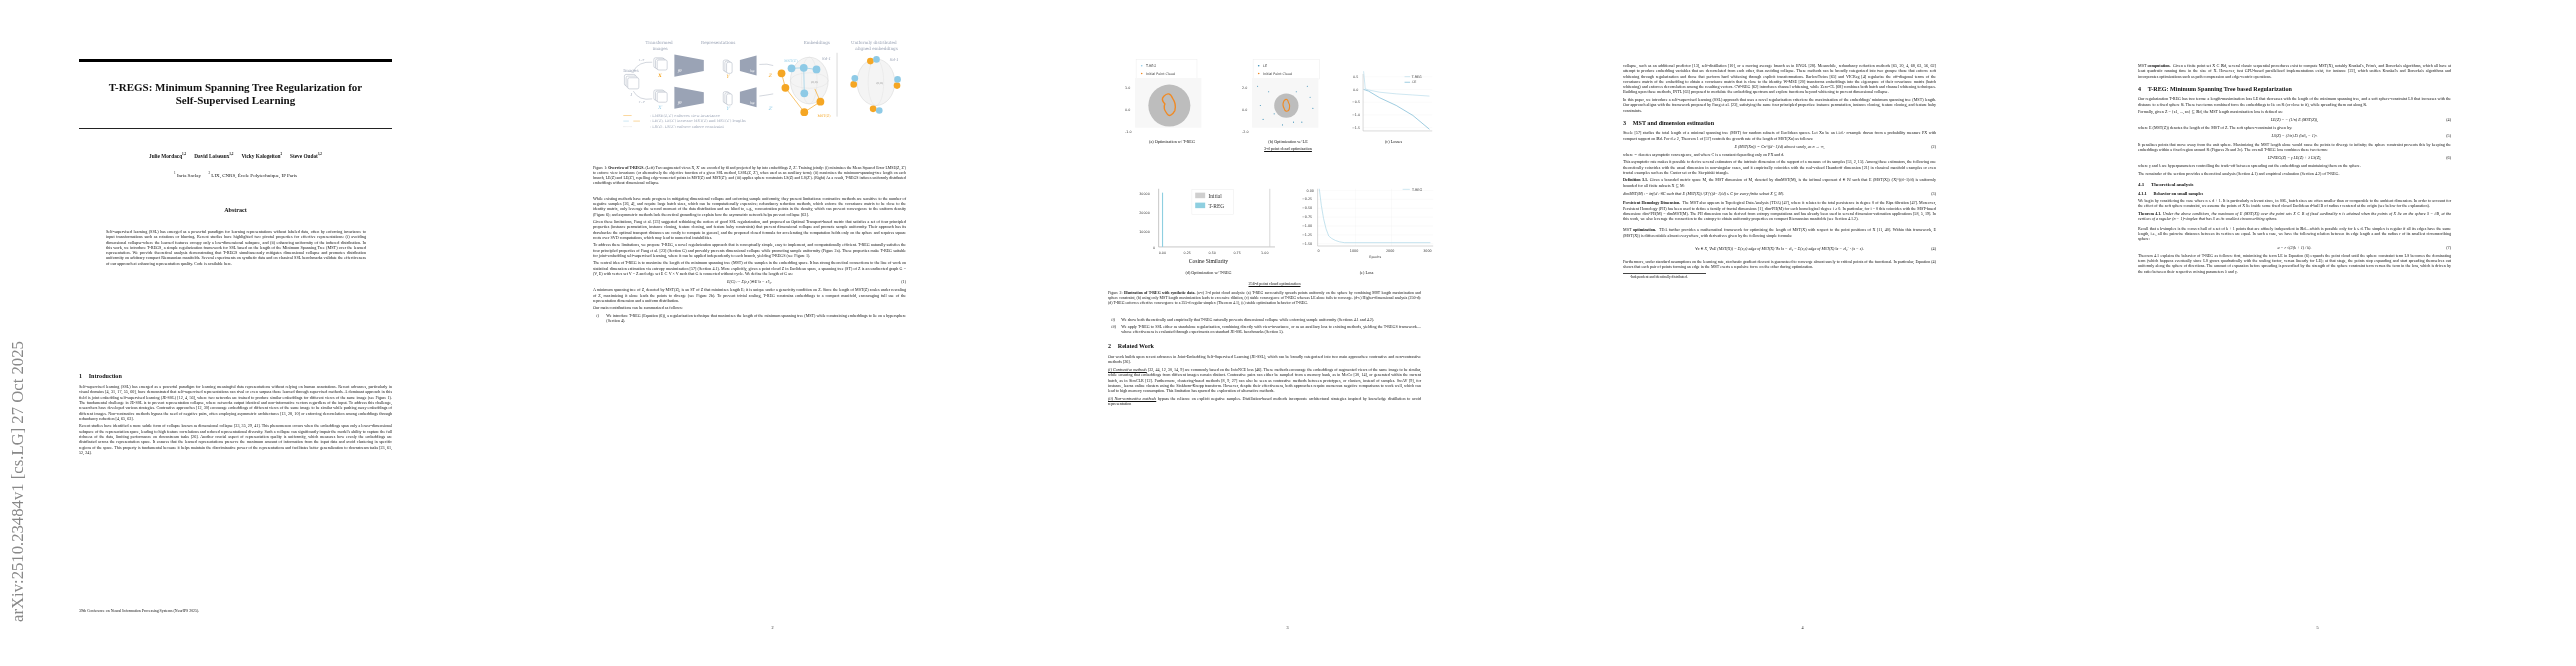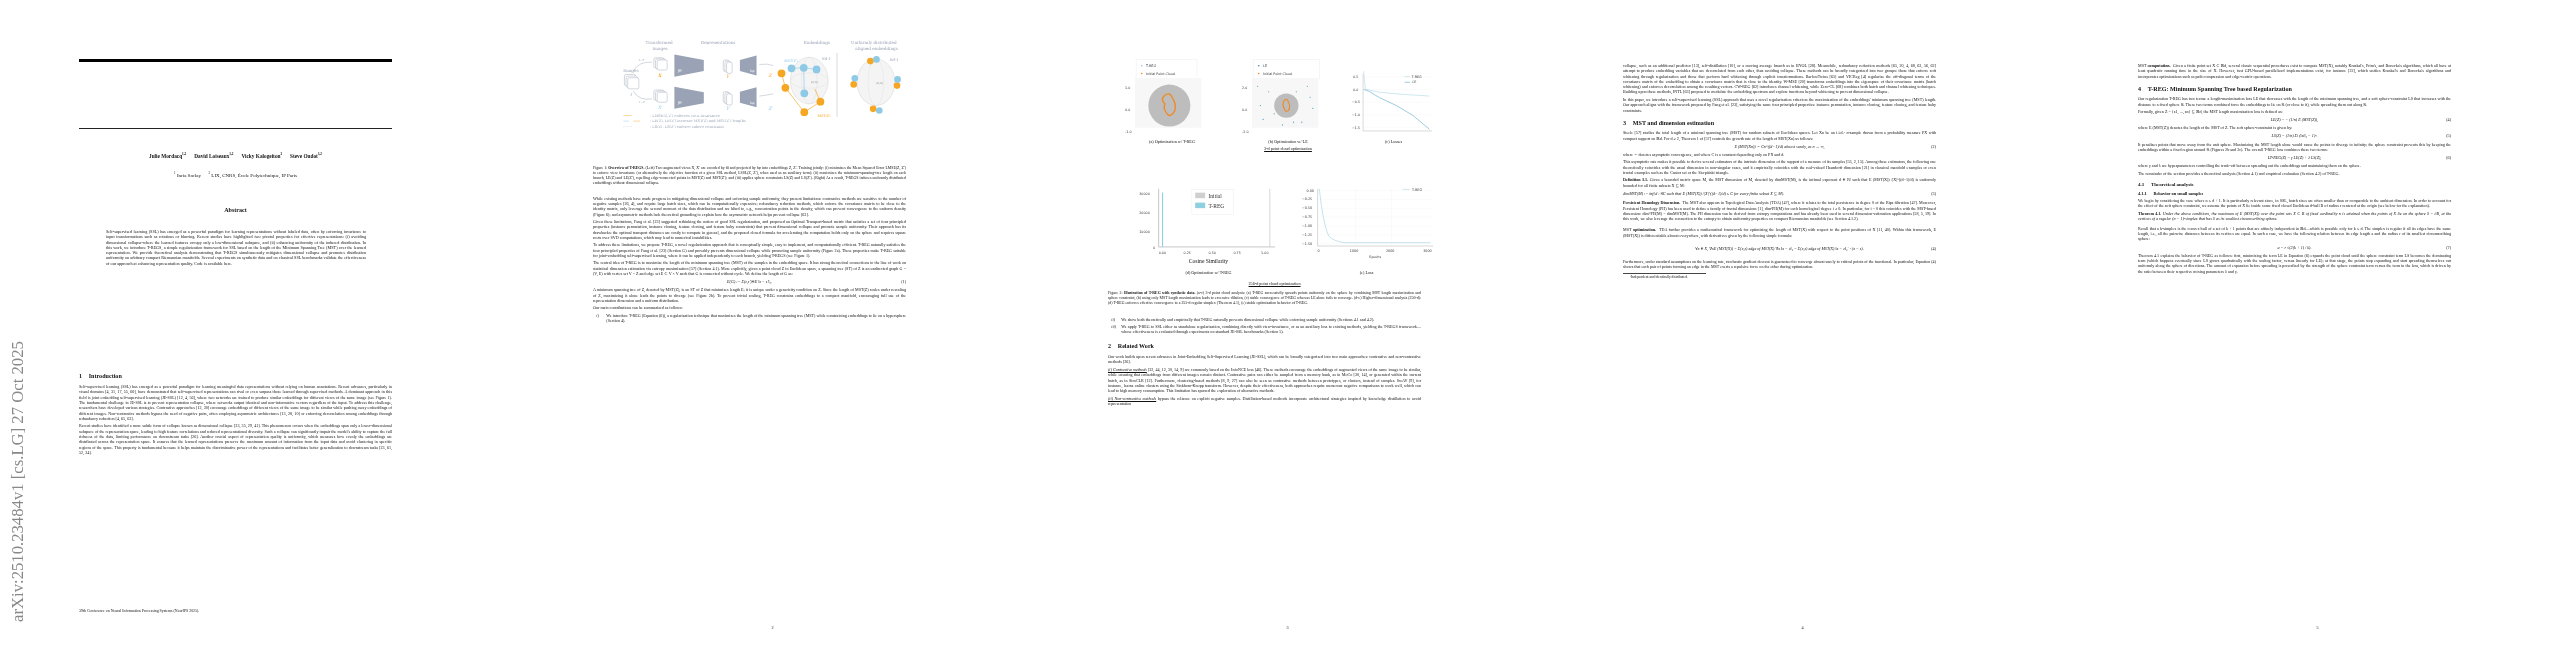--- a/index.html
+++ b/index.html
@@ -39,20 +39,24 @@
 .chart-lbl{font-size:6px;font-family:"DejaVu Sans",sans-serif;fill:#333}
 .sublbl{font-size:4.2px;text-align:center}
 .underline{text-decoration:underline}
 </style>
 </head>
 <body>
 
 <div class="page p1">
   <div class="arxiv">arXiv:2510.23484v1  [cs.LG]  27 Oct 2025</div>
   <div class="rule-thick" style="top:59px"></div>
+  <div style="position:absolute;left:79px;width:313px;top:81px">
+    <div class="ttl">T-REGS: Minimum Spanning Tree Regularization for</div>
+    <div class="ttl">Self-Supervised Learning</div>
+  </div>
   <div class="rule-thin" style="top:128px"></div>
   <div class="authors" style="top:152px">
     <span><span style="margin:0">Julie Mordacq</span><sup style="font-size:3.3px">1,2</sup></span>
     <span><span style="margin:0">David Loiseaux</span><sup style="font-size:3.3px">1,2</sup></span>
     <span><span style="margin:0">Vicky Kalogeiton</span><sup style="font-size:3.3px">2</sup></span>
     <span><span style="margin:0">Steve Oudot</span><sup style="font-size:3.3px">1,2</sup></span>
   </div>
   <div class="affil" style="top:171px">
     <sup style="font-size:3.3px">1</sup> <span>Inria Saclay</span>
     &nbsp;&nbsp;&nbsp;&nbsp;

